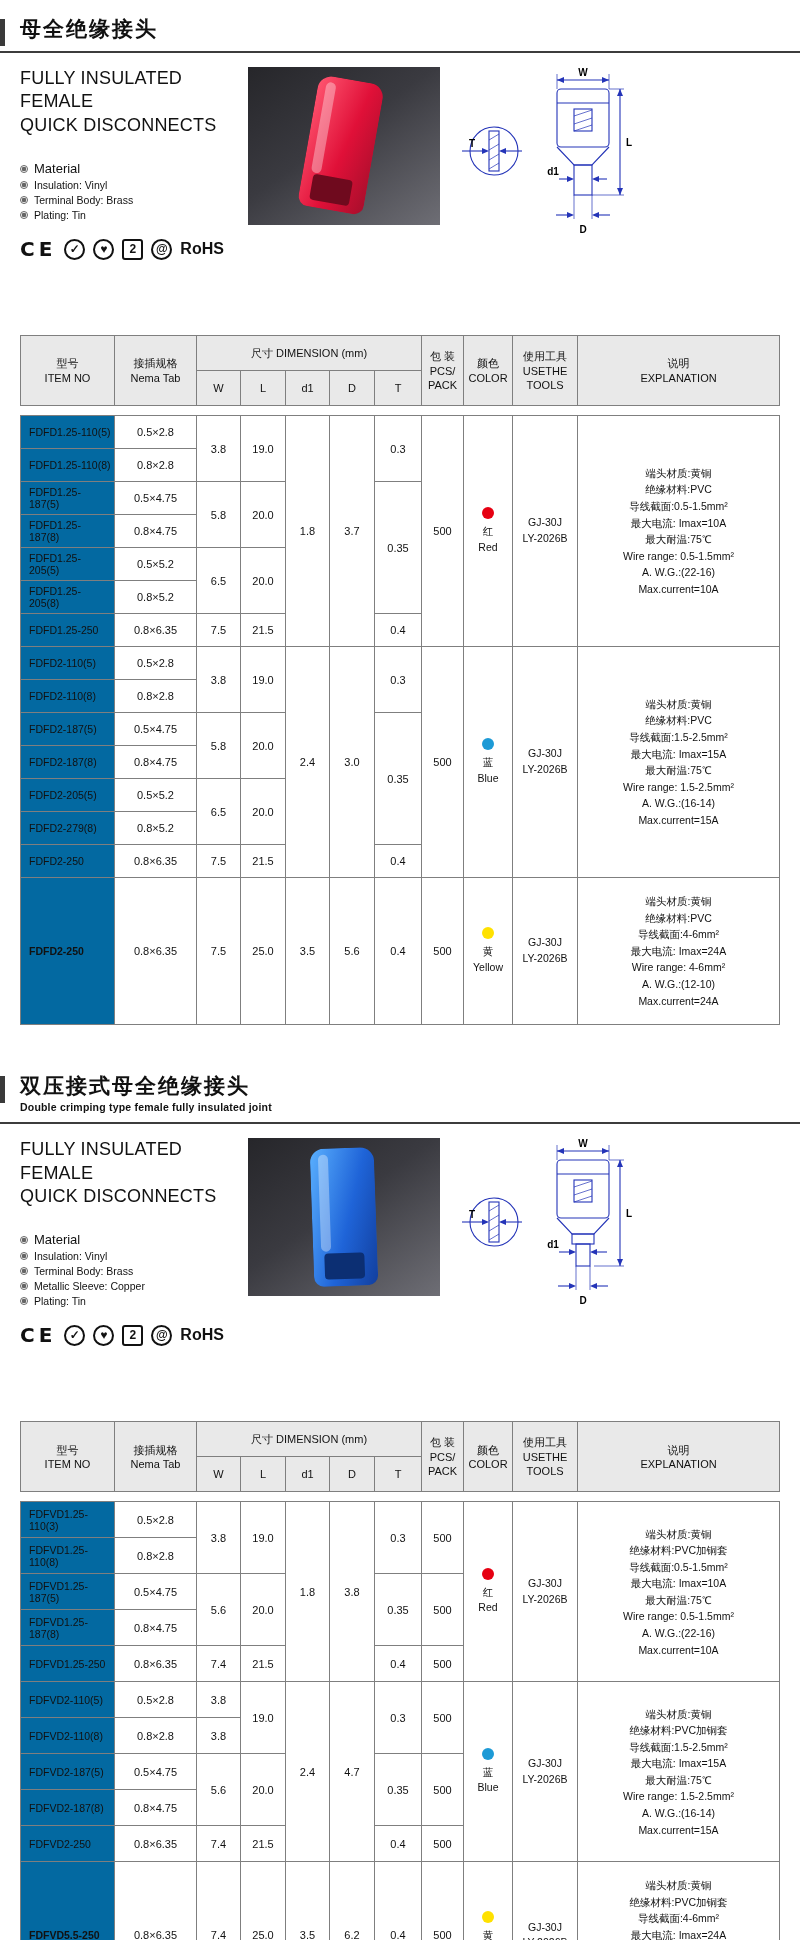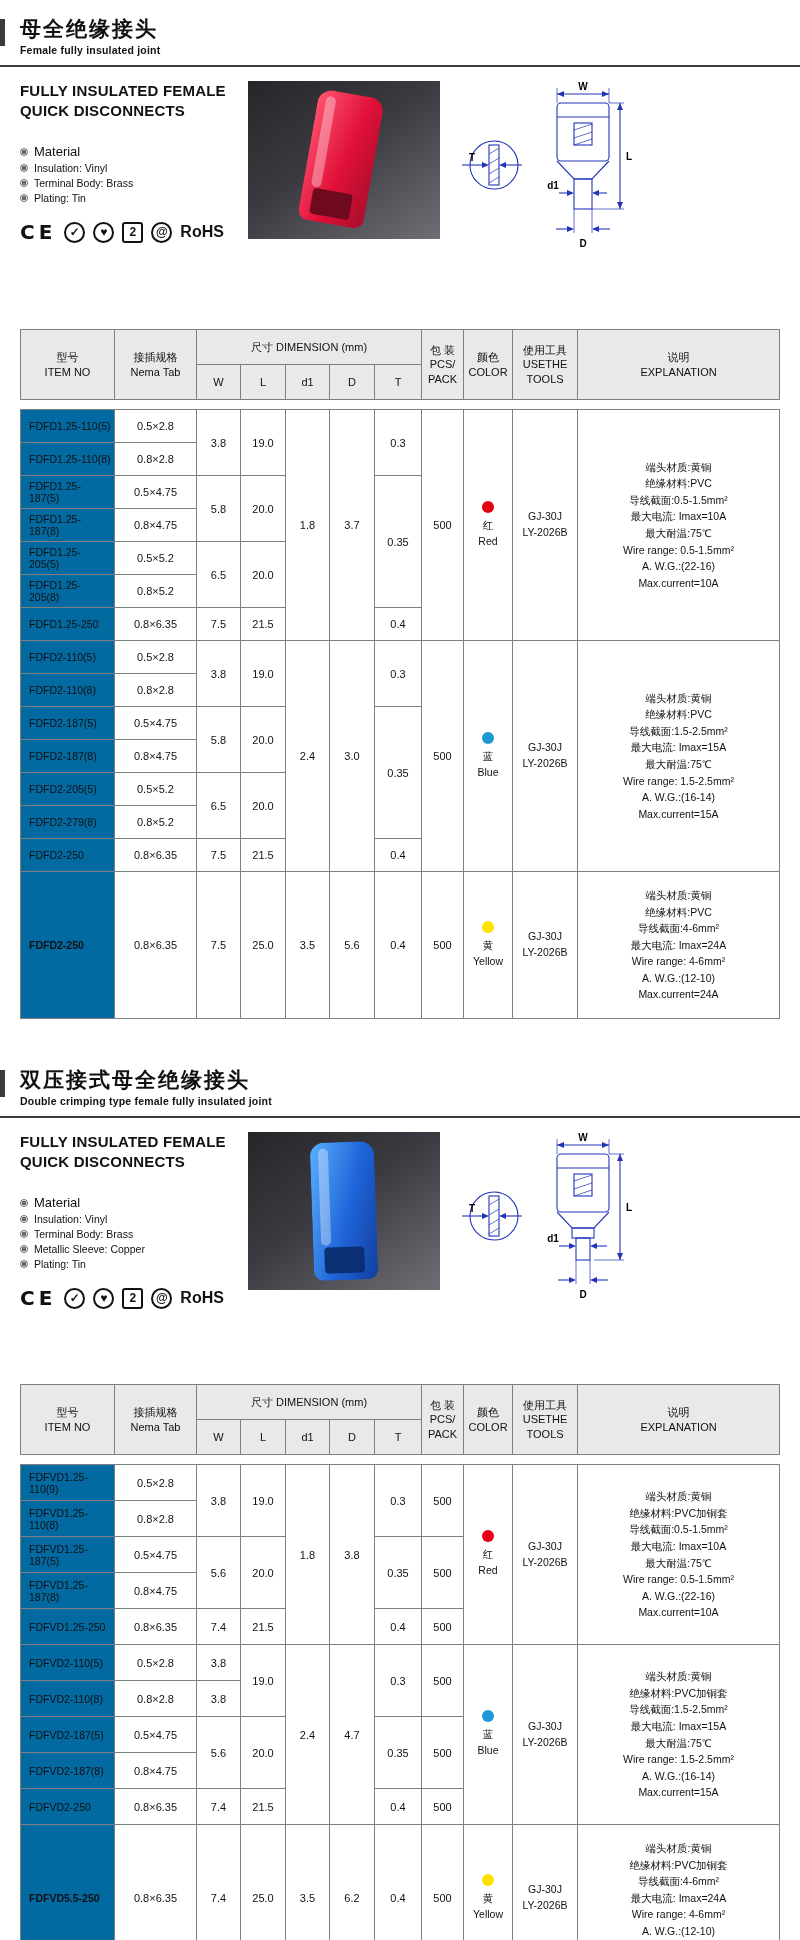--- a/index.html
+++ b/index.html
@@ -7,21 +7,21 @@
   .sec{position:relative}
   .sec1{padding-top:16px}
   .sec2{margin-top:48px}
   .titleblk{position:relative;padding-left:20px}
   .accent{position:absolute;left:0;top:3px;width:5px;height:27px;background:#3a3a3a}
   .h1{margin:0;font-size:21px;font-weight:bold;letter-spacing:2px;line-height:26px}
   .subtitle{font-size:10.5px;font-weight:bold;margin-top:2px;letter-spacing:.2px}
   .divider{border-top:2px solid #3c3c3c;margin-top:9px}
   .prodrow{display:flex;align-items:flex-start;padding:14px 12px 10px 20px}
   .prodleft{width:218px;flex:none}
-  .heading{font-size:15px;font-weight:bold;line-height:1.3;letter-spacing:.2px}
+  .heading{font-size:18px;font-weight:normal;line-height:1.3;letter-spacing:.2px}
   .material{margin-top:24px;font-size:10.5px}
   .mrow{display:flex;align-items:center;gap:6px;margin-top:3px}
   .mrow.head{font-size:13px;margin-top:16px;margin-bottom:2px}
   .bullet{flex:none;width:8px;height:8px;border-radius:50%;border:1px solid #666;background:radial-gradient(circle,#666 0 2px,#fff 2.6px);box-sizing:border-box}
   .certs{display:flex;align-items:center;gap:8px;margin-top:16px}
   .ce{font-size:20px;font-weight:bold;letter-spacing:4px;font-family:"DejaVu Sans",sans-serif}
   .badge{width:21px;height:21px;border:2px solid #111;border-radius:50%;display:flex;align-items:center;justify-content:center;font-size:12px;font-weight:bold;box-sizing:border-box}
   .badge.sq{border-radius:3px}
   .rohs{font-size:16px;font-weight:bold}
   .photo{position:relative;width:192px;height:158px;margin-left:10px;flex:none;overflow:hidden;background:linear-gradient(145deg,#26262a 0%,#3a3a40 45%,#6e6e75 100%)}
@@ -52,21 +52,20 @@
   td.tools{font-size:10.5px;line-height:1.5}
   td.expl{font-size:10.5px;line-height:1.58}
 </style>
 </head>
 <body>
 
 <div class="sec sec1">
   <div class="titleblk">
     <div class="accent"></div>
     <div class="h1">母全绝缘接头</div>
-    <div class="subtitle">Female fully insulated joint</div>
   </div>
   <div class="divider"></div>
 
   <div class="prodrow">
     <div class="prodleft">
       <div class="heading">
         <div>FULLY INSULATED FEMALE</div>
         <div>QUICK DISCONNECTS</div>
       </div>
       <div class="material">
@@ -660,21 +659,21 @@
           <col style="width:45px">
           <col style="width:47px">
           <col style="width:42px">
           <col style="width:49px">
           <col style="width:65px">
           <col>
         </colgroup>
       <tbody>
           <tr>
             <td class="item">
-              <div>FDFVD1.25-110(9)</div>
+              <div>FDFVD1.25-110(3)</div>
             </td>
             <td class="spec">
               <div>0.5×2.8</div>
             </td>
             <td rowspan="2" class="num">
               <div>3.8</div>
             </td>
             <td rowspan="2" class="num">
               <div>19.0</div>
             </td>

